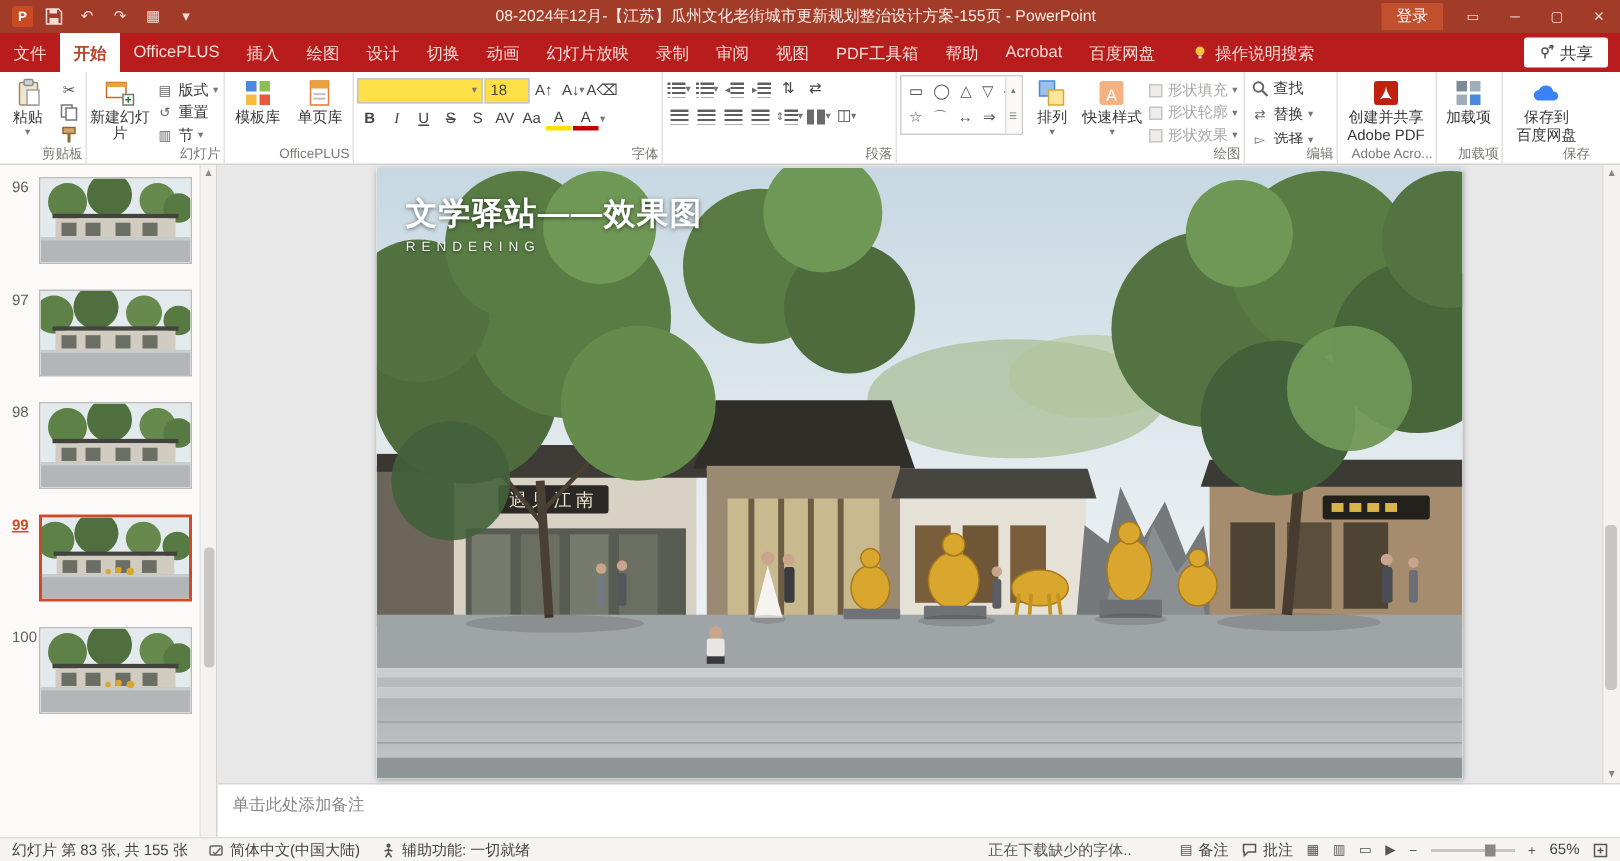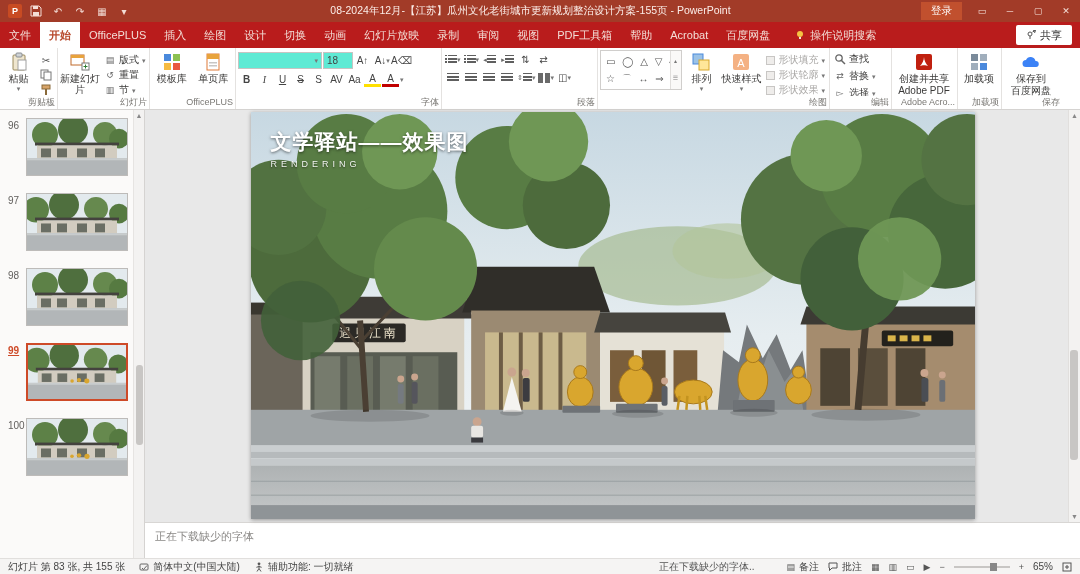--- a/index.html
+++ b/index.html
@@ -35,21 +35,21 @@
   .bicon{width:20px;height:20px;flex:none;}
   .blabel.two{white-space:normal;width:46px;}
   .dd{font-size:7px;color:#777;line-height:1;}
   .minicol{display:flex;flex-direction:column;gap:1px;padding-top:3px;}
   .sbtn{width:18px;height:14px;display:flex;align-items:center;justify-content:center;font-size:10px;color:#555;}
   .si12{width:12px;height:12px;}
   .srow{display:flex;align-items:center;gap:3px;font-size:10px;height:14px;color:#3B3A39;padding:0 2px;white-space:nowrap;}
   .srow .si{font-size:9px;color:#666;width:12px;text-align:center;}
   .srow.dis{color:#ABA9A7;}
   .frow{display:flex;align-items:center;gap:1px;}
-  .combo{height:17px;border:1px solid #C6C4C2;background:#5eead4;display:flex;align-items:center;justify-content:space-between;padding:0 3px;font-size:10px;color:#444;gap:48px;}
+  .combo{height:17px;border:1px solid #C6C4C2;background:#fde047;display:flex;align-items:center;justify-content:space-between;padding:0 3px;font-size:10px;color:#444;gap:48px;}
   .fname{width:84px;}
   .fsize{width:30px;}
   .sq{min-width:17px;height:15px;display:flex;align-items:center;justify-content:center;font-size:10px;color:#444;padding:0 1px;}
   .sq.b{font-weight:bold;}
   .sq.i{font-style:italic;font-family:"Liberation Serif",serif;}
   .sq.u{text-decoration:underline;}
   .sq.st{text-decoration:line-through;}
   .sq.hl{border-bottom:3px solid #FFE000;height:14px;}
   .sq.fc{border-bottom:3px solid #C00000;height:14px;}
   .ic-lines{display:inline-block;width:12px;height:10px;background:repeating-linear-gradient(to bottom,#5F5F5F 0 1.4px,transparent 1.4px 3.2px);}
@@ -701,21 +701,21 @@
         </div>
 
         <div class="vscroll">
             <span>▲</span>
             <span>▼</span>
             <div class="vthumb"></div>
           </div>
       </div>
 
       <div class="notesbar">
-        <span class="notes-text">正在下载缺少的字体</span>
+        <span class="notes-text">单击此处添加备注</span>
       </div>
     </div>
   </div>
 
   <div class="statusbar">
     <span class="sb-item">幻灯片 第 83 张, 共 155 张</span>
     <span class="sb-item">
         <svg class="si10" viewBox="0 0 10 10">
           <rect x="1" y="2" width="8" height="6" rx="1" fill="none" stroke="#666"></rect>
           <path d="M3 6 l1.5 1.5 L8 3.5" stroke="#666" fill="none"></path>

